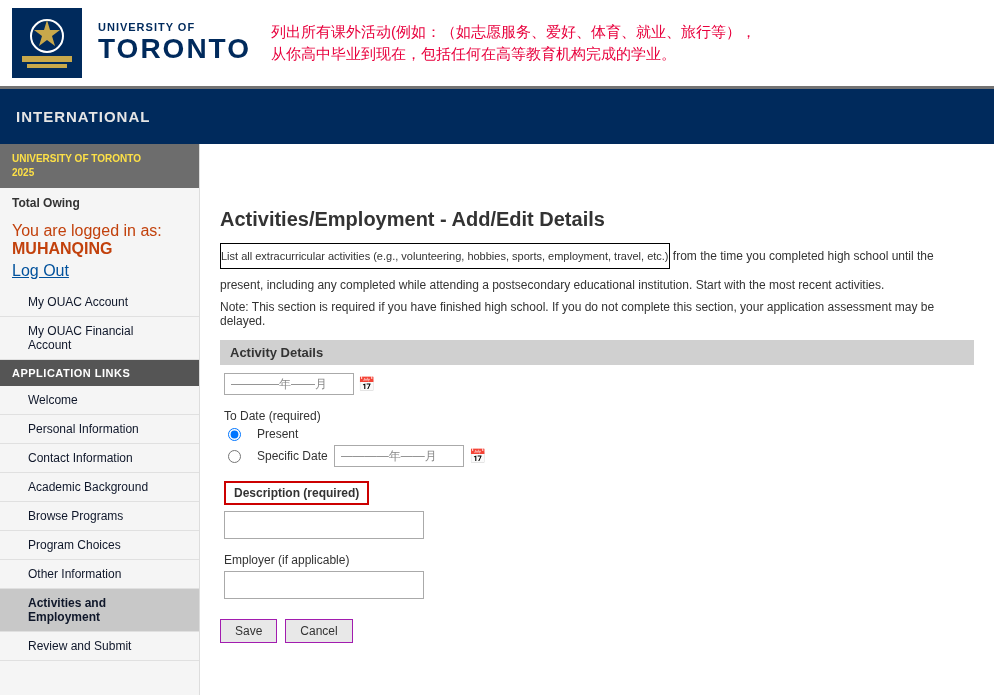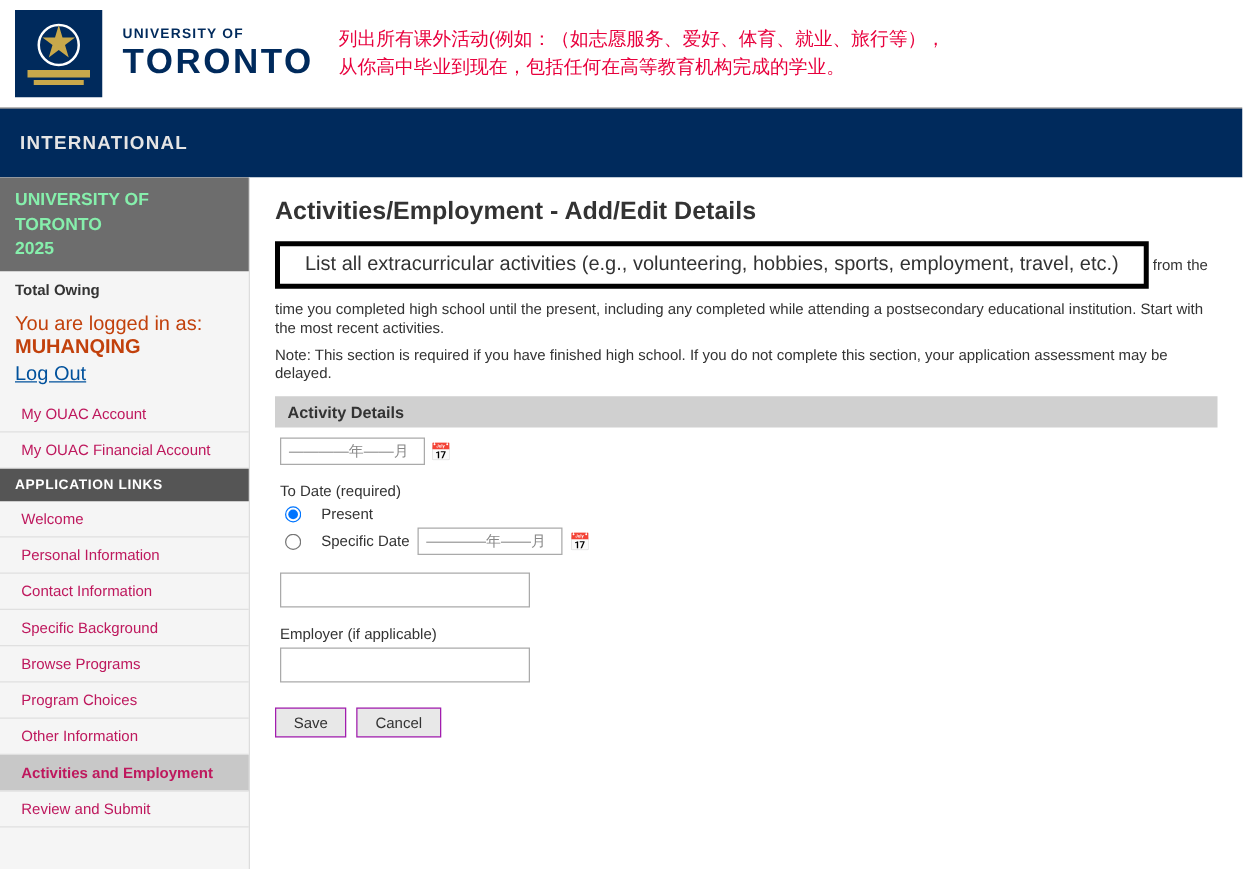--- a/index.html
+++ b/index.html
@@ -1,60 +1,60 @@
 <!DOCTYPE html>
 <html><head>
   <meta charset="utf-8">
   <style>
     * { margin: 0; padding: 0; box-sizing: border-box; }
     body { font-family: Arial, sans-serif; font-size: 13px; color: #333; background: #fff; width: 994px; }
 
     
-    #header { display: flex; align-items: center; padding: 8px 12px; background: #fff; border-bottom: 1px solid #737373; }
+    #header { display: flex; align-items: center; padding: 8px 12px; background: #fff; border-bottom: 3px solid #737373; }
     #header .logo { width: 70px; height: 70px; margin-right: 16px; }
     #header .logo svg { width: 70px; height: 70px; }
     #header .title-block { display: flex; flex-direction: column; margin-right: 20px; }
     #header .title-block .univ-of { font-size: 11px; color: #002a5c; letter-spacing: 1px; font-weight: bold; }
     #header .title-block .toronto { font-size: 28px; color: #002a5c; font-weight: bold; letter-spacing: 2px; }
     #header .notice { color: #e8003d; font-size: 15px; line-height: 1.5; }
 
     
     #navbar { background: #002a5c; color: #e5e5e5; padding: 19px 16px; font-size: 15px; font-weight: bold; letter-spacing: 1px; }
 
     
     #layout { display: flex; min-height: 560px; }
 
     
     #sidebar { width: 200px; min-width: 200px; background: #f5f5f5; border-right: 1px solid #ddd; }
-    #sidebar .app-title { background: #6d6d6d; color: #86efac; padding: 8px 12px; font-size: 14px; font-weight: bold; line-height: 1.4; }
+    #sidebar .app-title { background: #6d6d6d; color: #fde047; padding: 8px 12px; font-size: 10px; font-weight: bold; line-height: 1.4; }
     #sidebar .total-owing { padding: 8px 12px; font-size: 12px; color: #333; font-weight: bold; }
     #sidebar .logged-in { padding: 4px 12px 2px; font-size: 16px; color: #c2410c; }
     #sidebar .logged-in .username { font-weight: bold; }
     #sidebar .logout-link { padding: 2px 12px 8px; }
     #sidebar .logout-link a { color: #00519c; text-decoration: underline; font-size: 16px; cursor: pointer; }
-    #sidebar .sidebar-item { padding: 7px 17px; font-size: 12px; cursor: pointer; border-bottom: 1px solid #e0e0e0; color: #be185d; }
+    #sidebar .sidebar-item { padding: 7px 28px; font-size: 12px; cursor: pointer; border-bottom: 1px solid #e0e0e0; color: #0f172a; }
     #sidebar .sidebar-item.active { background: #c8c8c8; font-weight: bold; }
     #sidebar .section-header { background: #555; color: #fff; padding: 7px 12px; font-size: 11px; font-weight: bold; letter-spacing: 0.5px; }
 
     
     #main { flex: 1; padding: 16px 20px; background: #fff; }
-    #main h1 { font-size: 20px; color: #333; margin-bottom: 12px; font-weight: bold; }
+    #main h1 { font-size: 20px; color: #333; margin-bottom: 12px; font-weight: bold; margin-top: 48px; }
 
-    .instruction-box { border: 4px solid #000000; padding: 6px 20px; margin-bottom: 8px; display: inline-block; font-size: 16px; color: #333; }
+    .instruction-box { border: 1px solid #000000; padding: 6px 0; margin-bottom: 8px; display: inline-block; font-size: 11px; color: #333; }
     .instruction-rest { font-size: 12px; color: #333; margin-bottom: 8px; display: inline; }
 
     .note-text { font-size: 12px; color: #333; margin-bottom: 12px; margin-top: 4px; }
 
     .activity-details-header { background: #d0d0d0; padding: 5px 10px; font-size: 13px; font-weight: bold; color: #333; margin-bottom: 8px; }
 
     .form-section { margin-bottom: 14px; padding: 0 4px; }
     .form-label { font-size: 12px; color: #333; margin-bottom: 4px; display: block; }
 
     .date-input-wrapper { display: flex; align-items: center; gap: 4px; }
-    .date-input { padding: 3px 6px; font-size: 12px; border: 1px solid #aaa; width: 116px; color: #888; }
+    .date-input { padding: 3px 6px; font-size: 12px; border: 1px solid #aaa; width: 130px; color: #888; }
     .calendar-icon { font-size: 14px; cursor: pointer; color: #555; }
 
     .radio-group { display: flex; flex-direction: column; gap: 4px; margin-left: 4px; }
     .radio-item { display: flex; align-items: center; gap: 16px; font-size: 12px; }
     .radio-item input[type=radio] { margin: 0; }
     .specific-date-row { display: flex; align-items: center; gap: 6px; }
 
     .description-section { }
     .description-label-box { border: 2px solid #cc0000; display: inline-block; padding: 3px 8px; font-size: 12px; font-weight: bold; margin-bottom: 6px; color: #333; }
     .description-input { width: 200px; height: 28px; border: 1px solid #aaa; font-size: 12px; padding: 3px 6px; display: block; }
@@ -107,21 +107,21 @@
     </div>
     <div class="logout-link">
       <a>Log Out</a>
     </div>
     <div class="sidebar-item">My OUAC Account</div>
     <div class="sidebar-item">My OUAC Financial Account</div>
     <div class="section-header">APPLICATION LINKS</div>
     <div class="sidebar-item">Welcome</div>
     <div class="sidebar-item">Personal Information</div>
     <div class="sidebar-item">Contact Information</div>
-    <div class="sidebar-item">Specific Background</div>
+    <div class="sidebar-item">Academic Background</div>
     <div class="sidebar-item">Browse Programs</div>
     <div class="sidebar-item">Program Choices</div>
     <div class="sidebar-item">Other Information</div>
     <div class="sidebar-item active">Activities and Employment</div>
     <div class="sidebar-item">Review and Submit</div>
   </div>
 
   <div id="main">
     <h1>Activities/Employment - Add/Edit Details</h1>
 
@@ -152,20 +152,21 @@
             <input type="radio" name="to_date" style="">
             <span>Specific Date</span>
           </label>
           <input type="text" class="date-input" value="————年——月" style="">
           <span class="calendar-icon">📅</span>
         </div>
       </div>
     </div>
 
     <div class="form-section description-section">
+      <div class="description-label-box">Description (required)</div>
       <input type="text" class="description-input" style="">
     </div>
 
     <div class="form-section employer-section">
       <label class="employer-label">Employer (if applicable)</label>
       <input type="text" class="employer-input" style="">
     </div>
 
     <div class="button-row">
       <button class="btn">Save</button>

